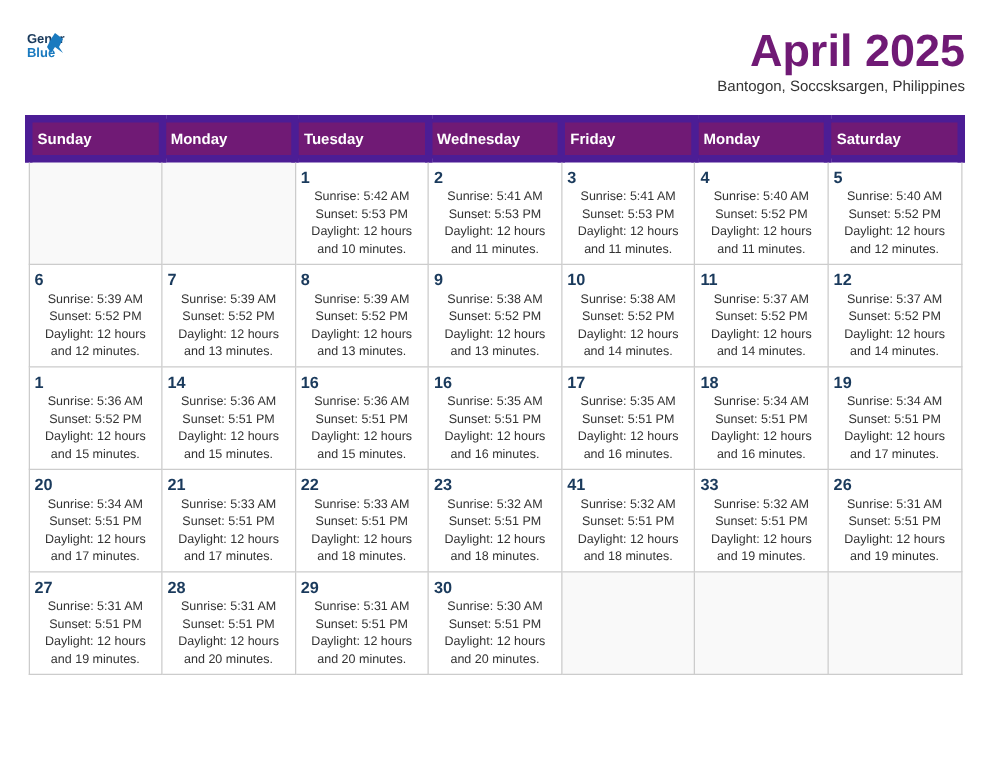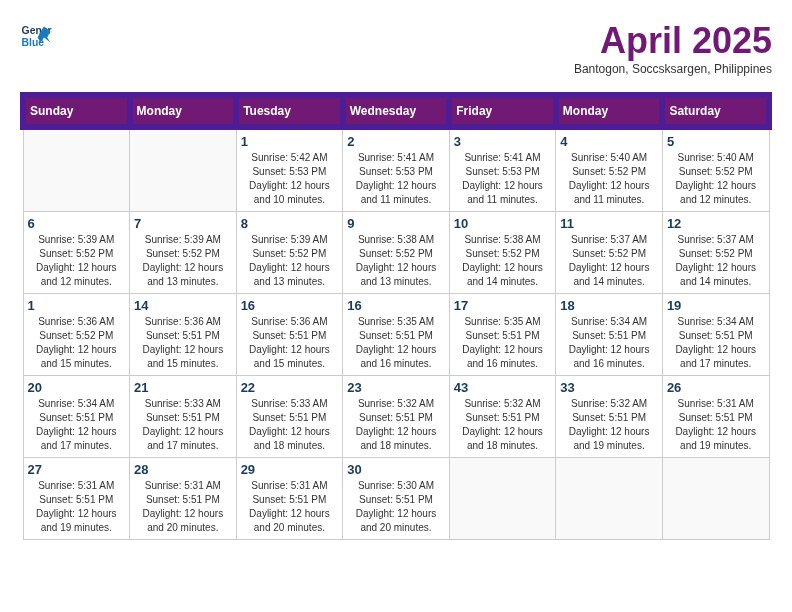--- a/index.html
+++ b/index.html
@@ -248,21 +248,21 @@
 Sunset: 5:51 PM
 Daylight: 12 hours and 18 minutes.</div>
         </td>
         <td>
           <span class="day-number">23</span>
           <div class="day-info" style="white-space: pre-line;">Sunrise: 5:32 AM
 Sunset: 5:51 PM
 Daylight: 12 hours and 18 minutes.</div>
         </td>
         <td>
-          <span class="day-number">43</span>
+          <span class="day-number">41</span>
           <div class="day-info" style="white-space: pre-line;">Sunrise: 5:32 AM
 Sunset: 5:51 PM
 Daylight: 12 hours and 18 minutes.</div>
         </td>
         <td>
           <span class="day-number">33</span>
           <div class="day-info" style="white-space: pre-line;">Sunrise: 5:32 AM
 Sunset: 5:51 PM
 Daylight: 12 hours and 19 minutes.</div>
         </td>

